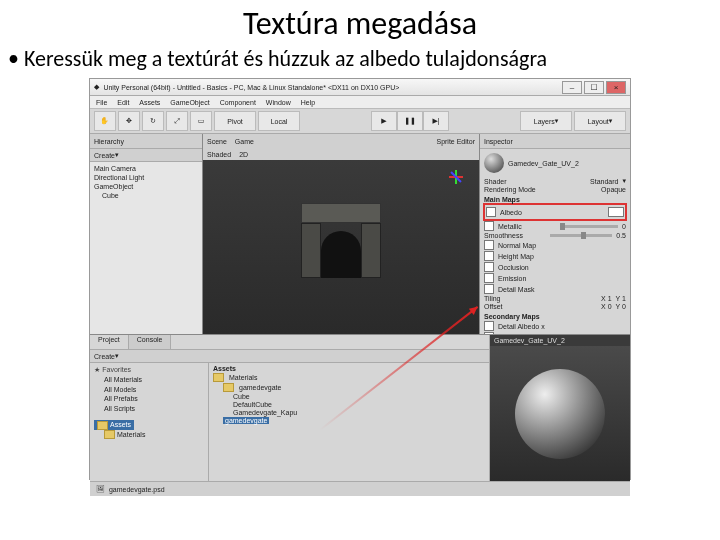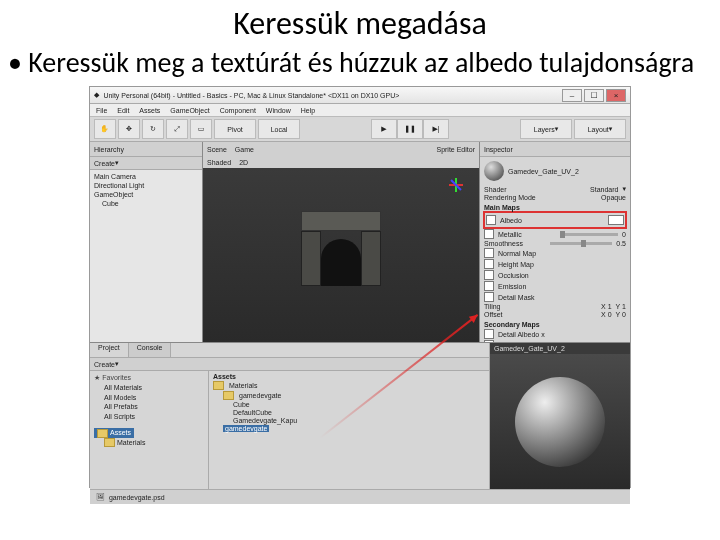--- a/index.html
+++ b/index.html
@@ -1,17 +1,17 @@
 <!DOCTYPE html>
 <html><head>
 <meta charset="utf-8">
 <style>
 body{margin:0;font-family:Calibri,Arial,sans-serif;background:#fff;width:720px;height:540px;overflow:hidden}
 .title{font-size:32px;text-align:center;margin:4px 0 2px}
-.bullet{font-size:28px;margin:0 0 6px 22px;text-indent:-14px}
+.bullet{font-size:22px;margin:0 0 6px 22px;text-indent:-14px}
 .shot{margin:0 auto;width:540px;height:400px;border:1px solid #999;background:#ddd;position:relative;font-family:Tahoma,Arial,sans-serif;font-size:7px;color:#222}
 .titlebar{height:16px;background:linear-gradient(#f7f7f7,#e4e4e4);border-bottom:1px solid #aaa;display:flex;align-items:center;padding:0 4px;gap:4px}
 .titlebar .wbtns{margin-left:auto;display:flex;gap:2px}
 .wbtn{width:18px;height:11px;background:#eee;border:1px solid #999;display:flex;align-items:center;justify-content:center;font-size:8px}
 .wbtn.close{background:#d66}
 .menubar{height:12px;background:#eee;border-bottom:1px solid #bbb;display:flex;gap:10px;padding:0 6px;align-items:center}
 .toolbar{height:24px;background:#d7d7d7;border-bottom:1px solid #aaa;display:flex;align-items:center;gap:2px;padding:0 4px}
 .tbtn{width:20px;height:18px;background:#e8e8e8;border:1px solid #bbb;display:flex;align-items:center;justify-content:center}
 .playgrp{margin:0 auto;display:flex}
 .playgrp .tbtn{width:24px}
@@ -59,21 +59,21 @@
 .preview-title{background:#3a3a3a;color:#ddd;padding:2px 4px;font-size:7px}
 .preview-body{flex:1;background:linear-gradient(#4a4a4a,#2a2a2a);display:flex;align-items:center;justify-content:center}
 .sphere-lg{width:90px;height:90px;border-radius:50%;background:radial-gradient(circle at 33% 28%,#eee,#888 45%,#222 90%)}
 .statusbar{height:14px;background:#d0d0d0;border-top:1px solid #aaa;display:flex;align-items:center;padding:0 6px;gap:4px}
 .redline{position:absolute;left:230px;top:350px;width:200px;height:2px;background:linear-gradient(to right,transparent,#d22);transform:rotate(-38deg);transform-origin:left;pointer-events:none}
 .redline::after{content:'';position:absolute;right:-4px;top:-3px;border:4px solid transparent;border-left:8px solid #d22}
 </style>
 </head>
 <body>
 
-<div class="title">Keressük megadása</div>
+<div class="title">Textúra megadása</div>
 <div class="bullet">• <span>Keressük meg a textúrát és húzzuk az albedo tulajdonságra</span></div>
 
 <div class="shot">
 
   <div class="titlebar">
     <span>◆</span>
     <span>Unity Personal (64bit) - Untitled - Basics - PC, Mac &amp; Linux Standalone* &lt;DX11 on DX10 GPU&gt;</span>
     <div class="wbtns">
       <div class="wbtn">
           <span>–</span>

